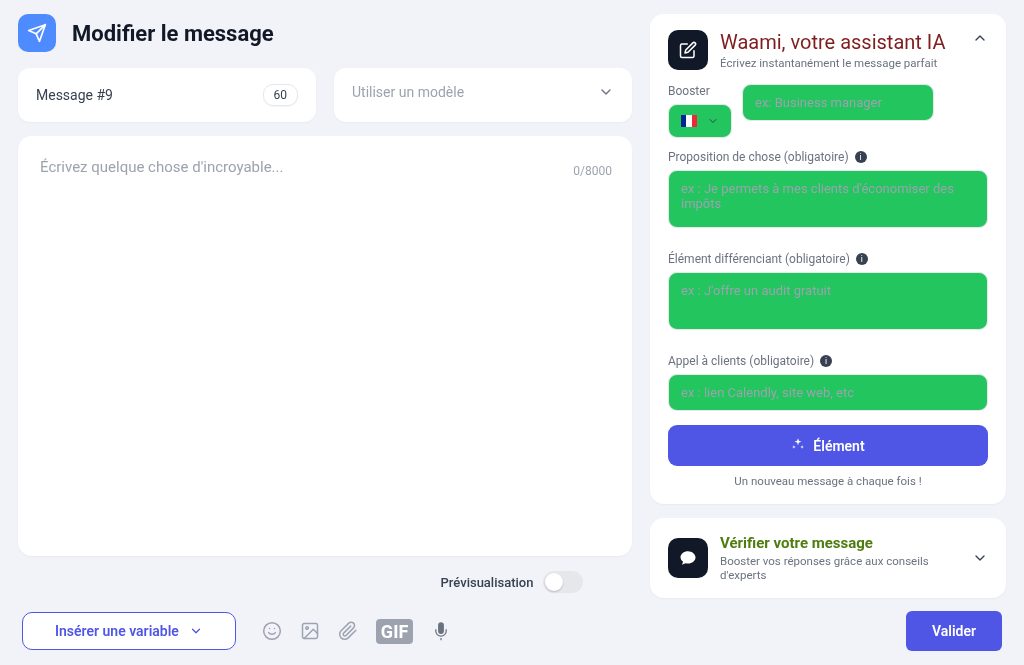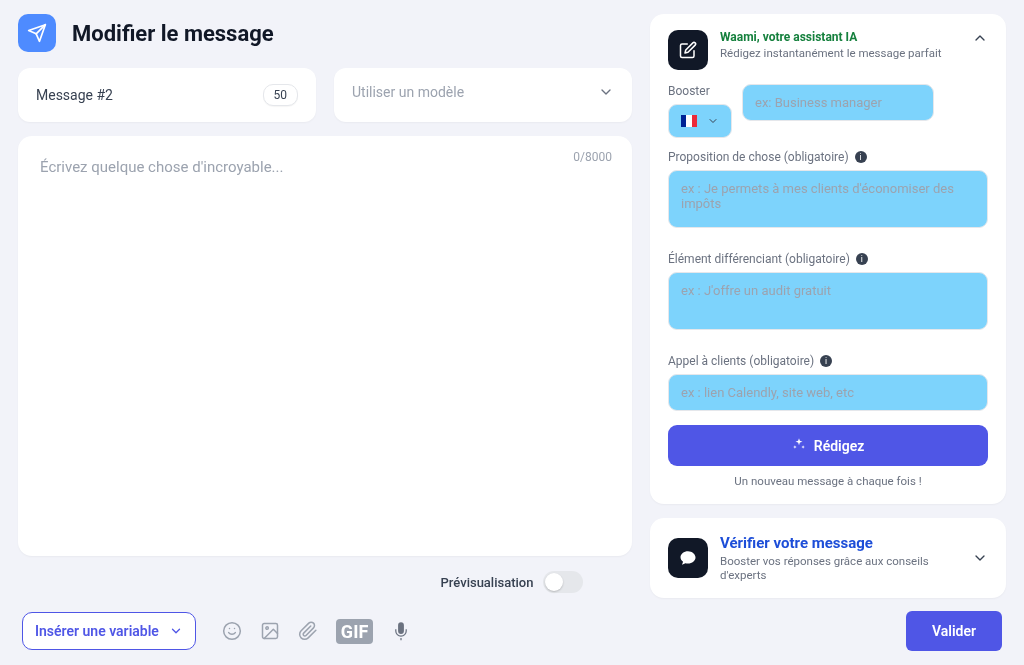--- a/index.html
+++ b/index.html
@@ -13,57 +13,57 @@
   .header h1{font-size:22px;font-weight:700}
 
   .row{display:flex;gap:18px;margin-bottom:14px}
   .msg-badge{flex:1;background:#fff;border-radius:12px;padding:16px 18px;display:flex;align-items:center;justify-content:space-between;box-shadow:0 1px 2px rgba(0,0,0,.04)}
   .msg-badge-label{font-size:14px;color:#374151}
   .msg-badge-count{background:#fff;border:1px solid #e5e7eb;border-radius:10px;padding:3px 10px;font-size:12px;color:#374151;box-shadow:0 1px 1px rgba(0,0,0,.04)}
   .template-select{flex:1;background:#fff;border-radius:12px;padding:16px 18px;display:flex;align-items:flex-start;justify-content:space-between;box-shadow:0 1px 2px rgba(0,0,0,.04);cursor:pointer}
   .template-select span{color:#9ca3af;font-size:14px}
 
   .editor{flex:1;background:#fff;border-radius:14px;padding:22px;position:relative;box-shadow:0 1px 2px rgba(0,0,0,.04)}
-  .editor-count{position:absolute;top:14px;right:20px;font-size:12px;color:#9ca3af}
+  .editor-count{position:absolute;top:28px;right:20px;font-size:12px;color:#9ca3af}
   .editor-ta{width:100%;height:100%;border:none;resize:none;outline:none;font-size:15px;color:#111}
   .editor-ta::placeholder{color:#9ca3af}
 
   .card{background:#fff;border-radius:14px;padding:16px 18px;box-shadow:0 1px 2px rgba(0,0,0,.04)}
   .ai-head{display:flex;align-items:flex-start;gap:12px;margin-bottom:14px}
   .ai-icon{width:40px;height:40px;border-radius:10px;background:#111827;display:flex;align-items:center;justify-content:center}
   .ai-head-text{flex:1}
-  .ai-head-text h2{font-size:12px;font-weight:700;color:#15803d}
+  .ai-head-text h2{font-size:20px;font-weight:400;color:#7f1d1d}
   .ai-head-text p{font-size:11.5px;color:#6b7280;margin-top:2px}
 
   .field-label{font-size:12px;color:#6b7280;margin-bottom:6px;display:flex;align-items:center;gap:6px}
   .info-dot{width:12px;height:12px;border-radius:50%;background:#374151;color:#fff;font-size:8.5px;display:inline-flex;align-items:center;justify-content:center}
   .field-row{display:flex;gap:10px;margin-bottom:12px}
   .flag-select{width:64px}
-  .input,.flag-select,.textfield{border:1px solid #e5e7eb;border-radius:9px;padding:10px 12px;font-size:13px;color:#374151;background:#7dd3fc}
+  .input,.flag-select,.textfield{border:1px solid #e5e7eb;border-radius:9px;padding:10px 12px;font-size:13px;color:#374151;background:#22c55e}
   .input{flex:1;outline:none}
   .input::placeholder{color:#9ca3af}
   .textfield{width:100%;height:58px;resize:none;outline:none;margin-bottom:10px}
   .textfield::placeholder{color:#9ca3af}
   .single-input{width:100%;outline:none;margin-bottom:4px}
   .flag-select{display:flex;align-items:center;justify-content:space-between;cursor:pointer}
 
   .gen-btn{width:100%;background:#4f56e6;color:#fff;border:none;border-radius:9px;padding:12px 0;font-size:14px;font-weight:600;display:flex;align-items:center;justify-content:center;gap:8px;cursor:pointer;margin-top:6px}
   .gen-note{text-align:center;font-size:11.5px;color:#6b7280;margin-top:8px}
 
   .verify{display:flex;align-items:center;gap:12px}
-  .verify h3{font-size:15px;font-weight:700;color:#1d4ed8}
+  .verify h3{font-size:15px;font-weight:700;color:#4d7c0f}
   .verify p{font-size:11.5px;color:#6b7280;margin-top:2px}
 
   .footer{position:absolute;left:0;right:0;bottom:0;height:100px;display:flex;flex-direction:column;justify-content:flex-end;padding:0 22px 14px}
   .preview-row{display:flex;align-items:center;justify-content:center;gap:10px;margin-bottom:18px}
   .preview-label{font-size:13px;color:#374151;font-weight:500}
   .toggle{width:40px;height:22px;border-radius:11px;background:#e5e7eb;position:relative;cursor:pointer}
   .toggle::after{content:'';position:absolute;width:18px;height:18px;border-radius:50%;background:#fff;top:2px;left:2px;box-shadow:0 1px 2px rgba(0,0,0,.2)}
   .footer-bar{display:flex;align-items:center;justify-content:space-between}
-  .var-btn{border:1.5px solid #4f56e6;color:#4f56e6;background:#fff;border-radius:10px;padding:10px 12px;font-size:14px;font-weight:600;display:flex;align-items:center;gap:10px;cursor:pointer}
+  .var-btn{border:1.5px solid #4f56e6;color:#4f56e6;background:#fff;border-radius:10px;padding:10px 32px;font-size:14px;font-weight:600;display:flex;align-items:center;gap:10px;cursor:pointer}
   .icons-row{display:flex;align-items:center;gap:18px;color:#9ca3af}
   .icons-row span{cursor:pointer;font-size:18px;display:inline-flex}
   .gif-badge{background:#9ca3af;color:#fff;font-size:9px;font-weight:700;padding:2px 5px;border-radius:4px}
   .valider{background:#4f56e6;color:#fff;border:none;border-radius:6px;padding:12px 26px;font-size:14px;font-weight:600;cursor:pointer}
 
   .chev{color:#6b7280}
   .chev svg{display:block}
   .flag{display:inline-flex;width:16px;height:12px}
   .flag span{flex:1}
   .flag .b{background:#002395}.flag .w{background:#fff}.flag .r{background:#ED2939}
@@ -81,22 +81,22 @@
         <svg width="20" height="20" viewBox="0 0 24 24" fill="none" stroke="#fff" stroke-width="2" stroke-linecap="round" stroke-linejoin="round">
             <path d="M22 2L11 13"></path>
             <path d="M22 2L15 22 11 13 2 9 22 2z"></path>
           </svg>
       </div>
       <h1>Modifier le message</h1>
     </div>
 
     <div class="row">
       <div class="msg-badge">
-        <span class="msg-badge-label">Message #2</span>
-        <span class="msg-badge-count">50</span>
+        <span class="msg-badge-label">Message #9</span>
+        <span class="msg-badge-count">60</span>
       </div>
       <div class="template-select">
         <span>Utiliser un modèle</span>
         <span class="chev">
           <svg width="16" height="16" viewBox="0 0 24 24" fill="none" stroke="#6b7280" stroke-width="2" stroke-linecap="round" stroke-linejoin="round">
               <polyline points="6 9 12 15 18 9"></polyline>
             </svg>
         </span>
       </div>
     </div>
@@ -111,21 +111,21 @@
     <div class="card">
       <div class="ai-head">
         <div class="ai-icon">
           <svg width="18" height="18" viewBox="0 0 24 24" fill="none" stroke="#fff" stroke-width="2" stroke-linecap="round" stroke-linejoin="round">
               <path d="M11 4H4a2 2 0 0 0-2 2v14a2 2 0 0 0 2 2h14a2 2 0 0 0 2-2v-7"></path>
               <path d="M18.5 2.5a2.1 2.1 0 0 1 3 3L12 15l-4 1 1-4 9.5-9.5z"></path>
             </svg>
         </div>
         <div class="ai-head-text">
           <h2>Waami, votre assistant IA</h2>
-          <p>Rédigez instantanément le message parfait</p>
+          <p>Écrivez instantanément le message parfait</p>
         </div>
         <span class="chev">
           <svg width="16" height="16" viewBox="0 0 24 24" fill="none" stroke="#374151" stroke-width="2" stroke-linecap="round" stroke-linejoin="round">
               <polyline points="18 15 12 9 6 15"></polyline>
             </svg>
         </span>
       </div>
 
       <div class="field-row">
         <div style="flex:0 0 64px">
@@ -171,21 +171,21 @@
           </div>
         <input class="input single-input" placeholder="ex : lien Calendly, site web, etc" style="">
       </div>
 
       <button class="gen-btn">
         <span>
           <svg width="14" height="14" viewBox="0 0 24 24" fill="#fff">
               <path d="M12 2l1.5 4.5L18 8l-4.5 1.5L12 14l-1.5-4.5L6 8l4.5-1.5L12 2zM19 14l.8 2.2L22 17l-2.2.8L19 20l-.8-2.2L16 17l2.2-.8L19 14zM5 14l.8 2.2L8 17l-2.2.8L5 20l-.8-2.2L2 17l2.2-.8L5 14z"></path>
             </svg>
         </span>
-        <span>Rédigez</span>
+        <span>Élément</span>
       </button>
       <div class="gen-note">Un nouveau message à chaque fois !</div>
     </div>
 
     <div class="card verify">
       <div class="ai-icon">
         <svg width="18" height="18" viewBox="0 0 24 24" fill="#fff">
             <path d="M12 3C6.5 3 2 6.6 2 11c0 2.4 1.3 4.5 3.4 6L4 21l4.6-2.1c1 .3 2.2.5 3.4.5 5.5 0 10-3.6 10-8S17.5 3 12 3z"></path>
           </svg>
       </div>

